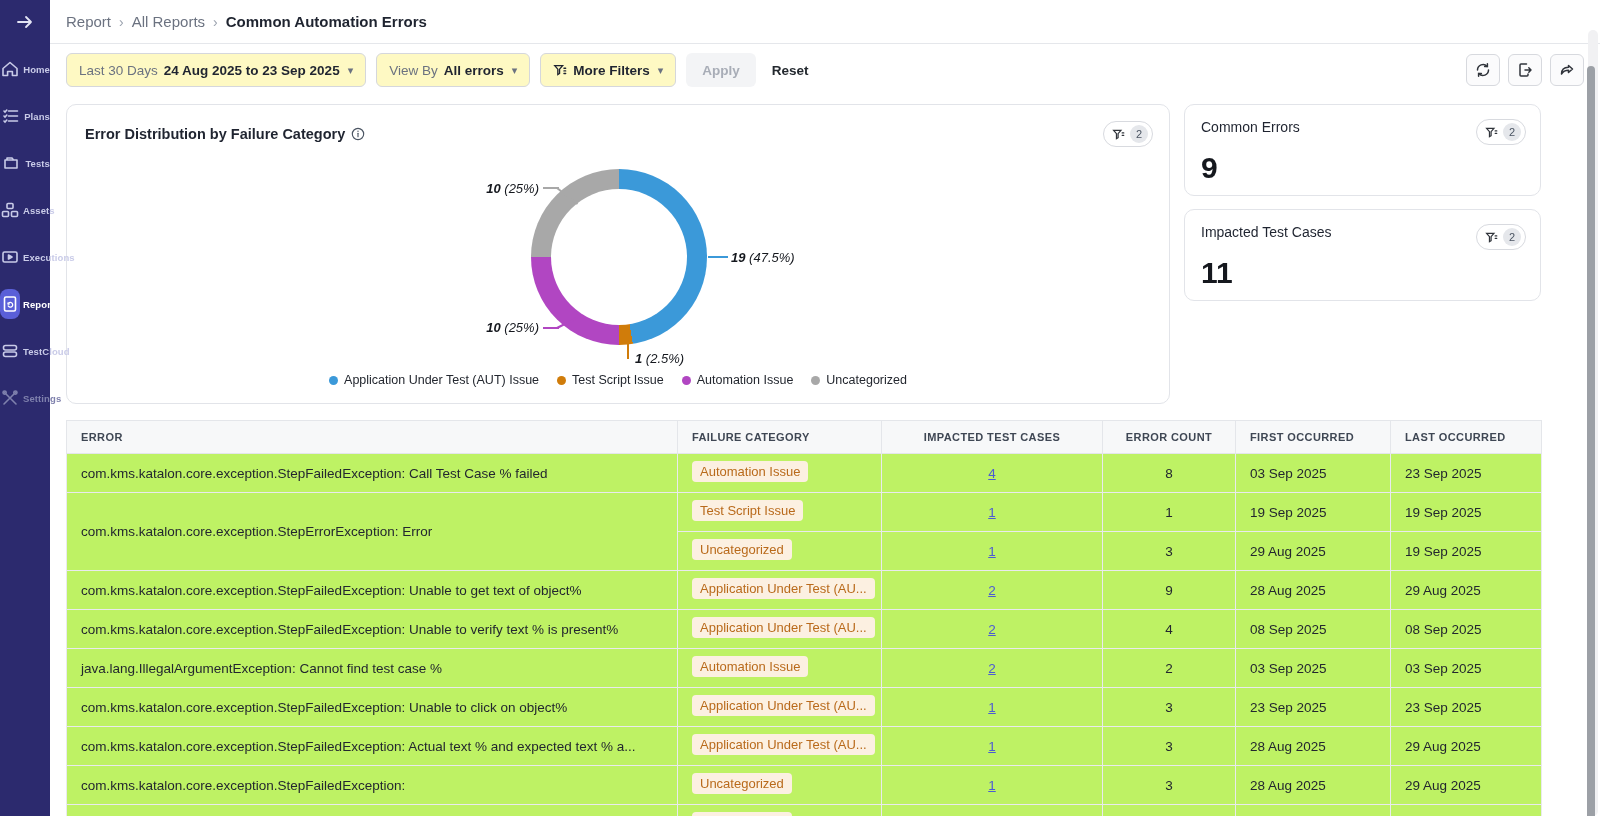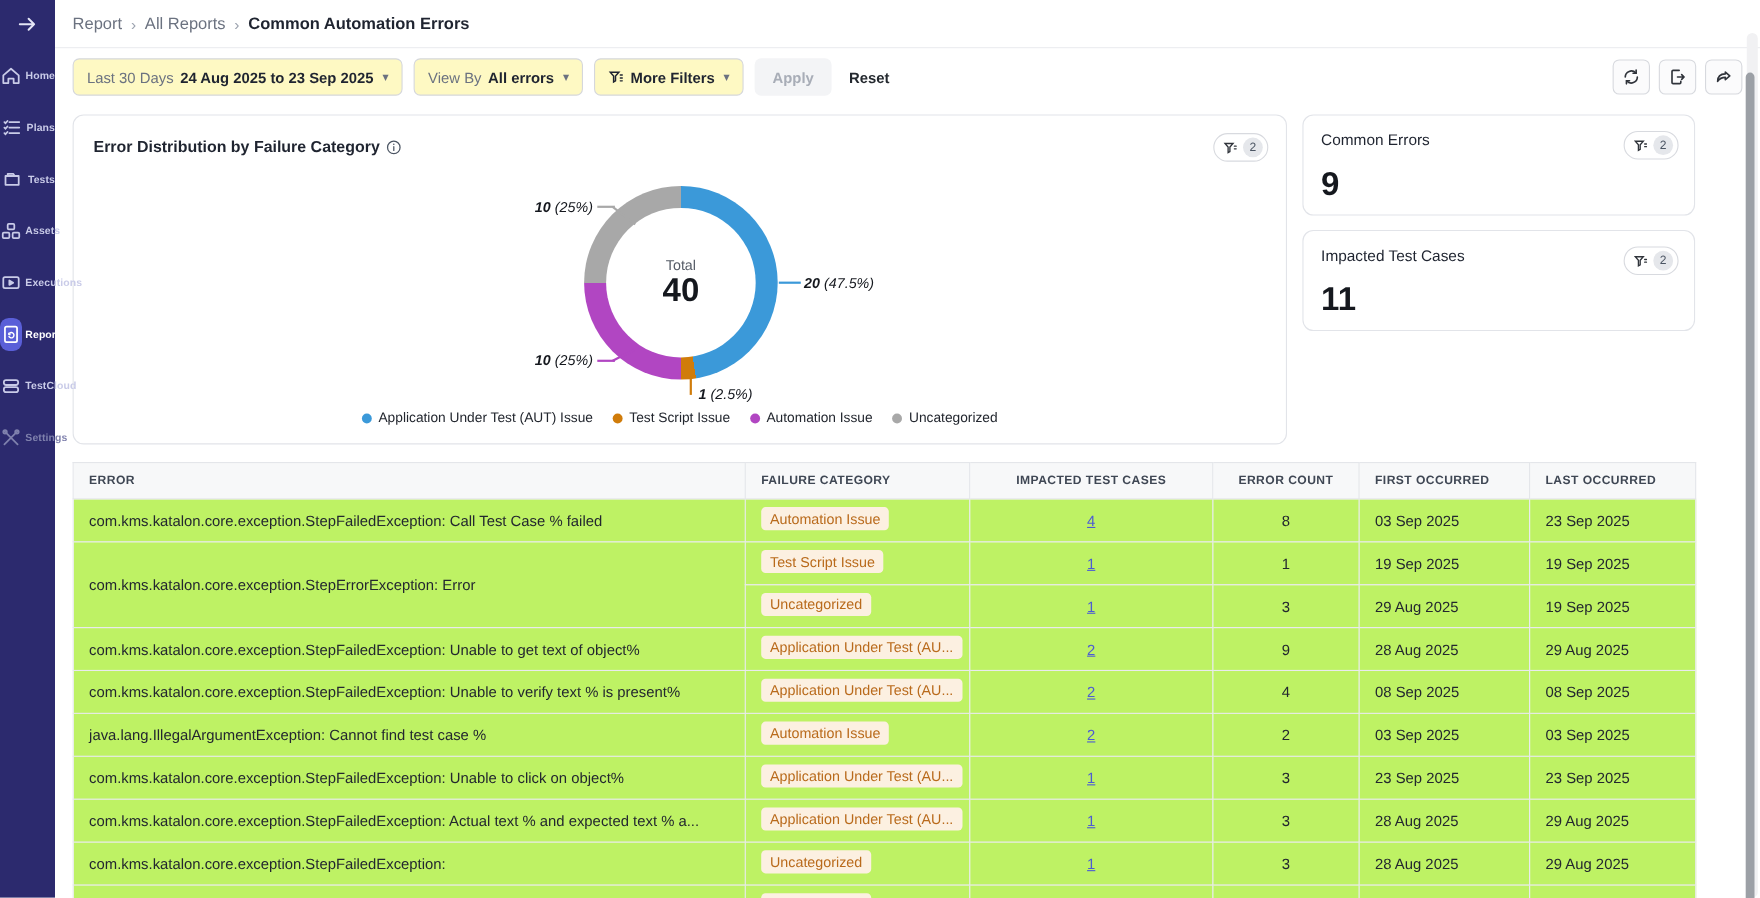--- a/index.html
+++ b/index.html
@@ -261,30 +261,26 @@
                 <path d="M2 3h9l-3.5 4v5l-2 1.2V7L2 3z"></path>
                 <path d="M12.5 6h2M12.5 9h2"></path>
               </svg>
           </span>
           <span class="cnt">2</span>
         </div>
       </div>
 
       <div class="donut-wrap">
         <div class="donut" id="donut" style="background: conic-gradient(rgb(59, 153, 217) 0%, rgb(59, 153, 217) 47.5%, rgb(208, 124, 10) 47.5%, rgb(208, 124, 10) 50%, rgb(177, 70, 194) 50%, rgb(177, 70, 194) 75%, rgb(168, 168, 168) 75%, rgb(168, 168, 168) 100%);"></div>
-        <div class="donut-center">
-          <span class="t">Total</span>
-          <span class="v">40</span>
-        </div>
 
         <div class="callout" style="left:390px; top:76px; width:82px; text-align:right;">
           <b>10</b> <span>(25%)</span>
         </div>
         <div class="callout" style="left:664px; top:145px;">
-          <b>20</b> <span>(47.5%)</span>
+          <b>19</b> <span>(47.5%)</span>
         </div>
         <div class="callout" style="left:390px; top:215px; width:82px; text-align:right;">
           <b>10</b> <span>(25%)</span>
         </div>
         <div class="callout" style="left:568px; top:246px;">
           <b>1</b> <span>(2.5%)</span>
         </div>
 
         <div class="conn" style="left: 476px; top: 82px; width: 16px; height: 2px; background: rgb(168, 168, 168);"></div>
         <div class="conn" style="left: 490px; top: 82px; width: 26px; height: 2px; transform: rotate(38deg); transform-origin: left center; background: rgb(168, 168, 168);"></div>

